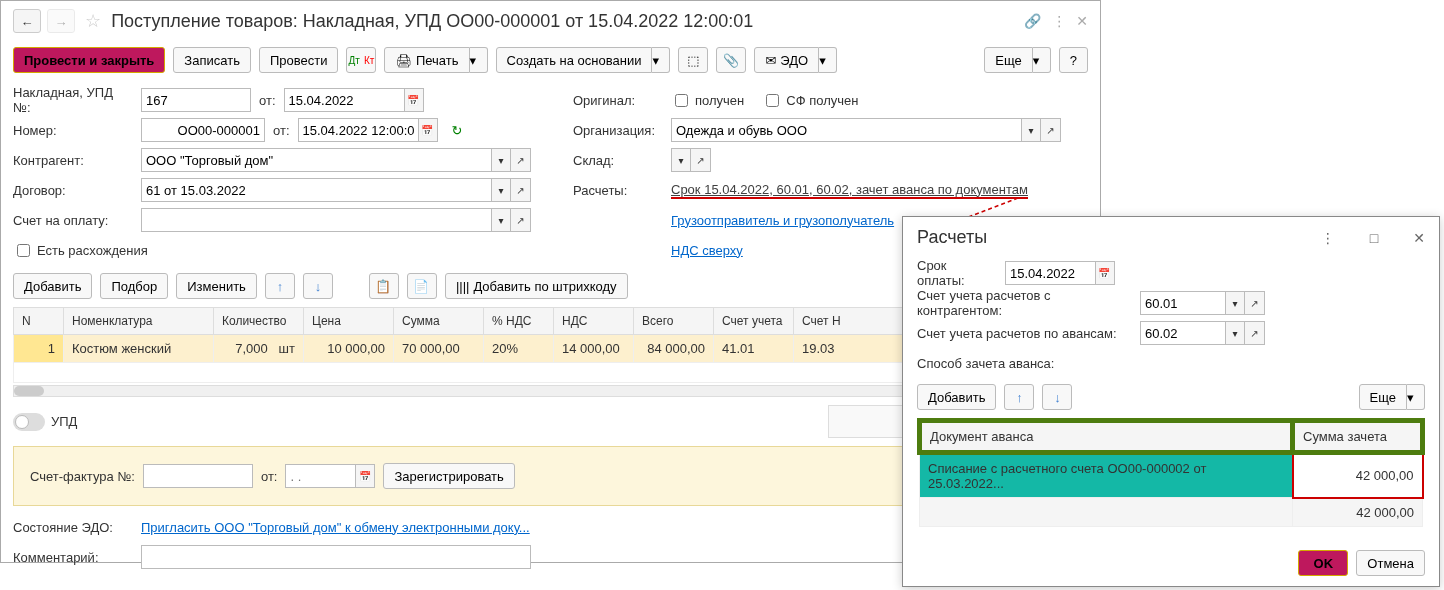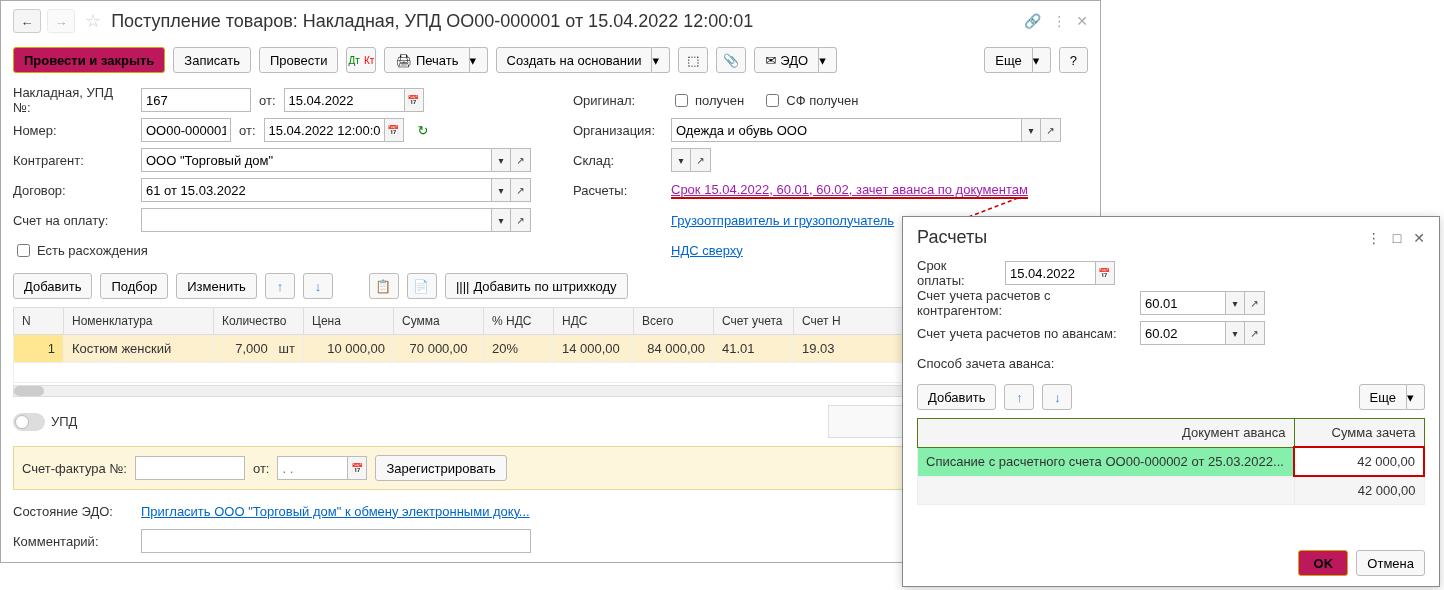--- a/index.html
+++ b/index.html
@@ -22,50 +22,50 @@
 .toolbar-spacer { flex: 1; }
 .form-row { display: flex; align-items: center; min-height: 30px; gap: 8px; }
 .form-label { width: 120px; color: #333; }
 .form-label-r { color: #333; margin-left: 0px; }
 .input { height: 24px; border: 1px solid #bbb; padding: 0 4px; font-size: 13px; background: #fff; }
 .input-combo { display: inline-flex; align-items: center; }
 .input-combo .input { border-right: none; }
 .combo-btn { width: 20px; height: 24px; border: 1px solid #bbb; background: #f5f5f5; display: flex; align-items: center; justify-content: center; cursor: pointer; font-size: 10px; }
 .combo-btn + .combo-btn { border-left: none; }
 .link { color: #0066cc; text-decoration: underline; cursor: pointer; }
-.link-special { color: #a21caf; text-decoration: underline; cursor: pointer; border-bottom: 2px solid #c00; }
+.link-special { color: #404040; text-decoration: underline; cursor: pointer; border-bottom: 2px solid #c00; }
 .checkbox-wrap { display: inline-flex; align-items: center; gap: 4px; }
 .table-toolbar { display: flex; gap: 8px; margin: 8px 0; align-items: center; }
 .data-table { width: 100%; border-collapse: collapse; margin-top: 4px; }
 .data-table th { background: #f5f5f5; border: 1px solid #ddd; padding: 6px 8px; text-align: left; font-weight: normal; font-size: 12px; }
 .data-table td { border: 1px solid #eee; padding: 6px 8px; font-size: 13px; }
 .data-table .row-sel td { background: #fdf0ce; }
 .data-table .num-col { text-align: right; background: #ffe792 !important; }
 .scrollbar { height: 12px; background: #f0f0f0; border: 1px solid #ddd; margin: 2px 0 8px 0; position: relative; }
 .scrollbar-thumb { position: absolute; left: 0; top: 0; width: 30px; height: 100%; background: #ccc; border-radius: 6px; }
 .totals-row { display: flex; justify-content: flex-end; gap: 20px; padding: 8px 16px; background: #f9f9f9; border: 1px solid #ddd; margin-bottom: 8px; align-items: center; }
 .toggle { display: inline-flex; align-items: center; gap: 6px; }
 .toggle-track { width: 32px; height: 18px; background: #ddd; border-radius: 9px; position: relative; }
 .toggle-thumb { width: 14px; height: 14px; background: #fff; border-radius: 50%; position: absolute; top: 2px; left: 2px; border:1px solid #bbb; }
-.sf-box { background: #fdf6dc; border: 1px solid #e8d898; padding: 8px; display: flex; align-items: center; gap: 8px; margin-bottom: 6px; }
+.sf-box { background: #fdf6dc; border: 1px solid #e8d898; padding: 16px; display: flex; align-items: center; gap: 8px; margin-bottom: 6px; }
 .form-cols { display: flex; gap: 30px; }
 .form-col { flex: 1; }
 
 .popup { position: absolute; top: 216px; left: 902px; width: 538px; height: 371px; border: 1px solid #888; background: #fff; box-shadow: 0 2px 10px rgba(0,0,0,.2); padding: 10px 14px; }
-.popup-title { font-size: 18px; display: flex; align-items: center; }
+.popup-title { font-size: 18px; display: flex; align-items: center; gap: 23px; }
 .popup-title .spacer { flex: 1; }
 .popup-title span.icon { font-size: 14px; color: #666; margin-left: 12px; cursor: pointer; }
 .popup .form-label { width: 215px; }
 .radio-group { display: flex; gap: 14px; align-items: center; }
 .radio-opt { display: inline-flex; align-items: center; gap: 4px; }
 .radio-underline { border-bottom: 2px solid #c00; padding-bottom: 1px; }
 .popup-table { width: 100%; border-collapse: collapse; margin-top: 6px; }
-.popup-table th { background: #f5f5f5; border: 1px solid #4d7c0f; padding: 6px 8px; font-weight: normal; text-align: right; }
+.popup-table th { background: #f5f5f5; border: 5px solid #4d7c0f; padding: 6px 8px; font-weight: normal; text-align: left; }
 .popup-table td { border: 1px solid #eee; padding: 6px 8px; }
-.popup-table .sel-row td:first-child { background: #86efac; }
+.popup-table .sel-row td:first-child { background: #14b8a6; }
 .red-cell { border: 2px solid #c00 !important; text-align: right; }
 .popup-footer { position: absolute; bottom: 10px; right: 14px; display: flex; gap: 8px; }
 .popup-total-row td { text-align: right; background: #f5f5f5; }
 .dotted-arrow { position: absolute; top: 198px; left: 940px; width: 80px; height: 30px; pointer-events: none; }
 </style>
 </head>
 <body>
 
 <div class="main-window">
   <div class="title-bar">
@@ -116,21 +116,21 @@
         <span class="form-label">Накладная, УПД №:</span>
         <input class="input" style="width: 110px;" value="167">
         <span class="form-label-r">от:</span>
         <div class="input-combo">
           <input class="input" style="width: 120px;" value="15.04.2022">
           <span class="combo-btn">📅</span>
         </div>
       </div>
       <div class="form-row">
         <span class="form-label">Номер:</span>
-        <input class="input" style="width: 90px;" value="ОО00-000001">
+        <input class="input" style="width: 124px; text-align: right;" value="ОО00-000001">
         <span class="form-label-r">от:</span>
         <div class="input-combo">
           <input class="input" style="width: 120px;" value="15.04.2022 12:00:01">
           <span class="combo-btn">📅</span>
         </div>
         <span style="color:green;margin-left:6px">↻</span>
       </div>
       <div class="form-row">
         <span class="form-label">Контрагент:</span>
         <div class="input-combo" style="flex:1">
@@ -234,21 +234,21 @@
       <th style="width:80px">Счет учета</th>
       <th>Счет Н</th>
     </tr>
       </thead>
     <tbody>
       <tr class="row-sel">
         <td class="num-col">1</td>
         <td>Костюм женский</td>
         <td style="text-align:right"><span>7,000</span> &nbsp; <span>шт</span></td>
         <td style="text-align:right">10 000,00</td>
-        <td style="text-align:center">70 000,00</td>
+        <td style="text-align:left">70 000,00</td>
         <td>20%</td>
         <td style="text-align:left">14 000,00</td>
         <td style="text-align:right">84 000,00</td>
         <td>41.01</td>
         <td>19.03</td>
       </tr>
       <tr>
           <td colspan="10" style="height:20px"></td>
         </tr>
     </tbody>

